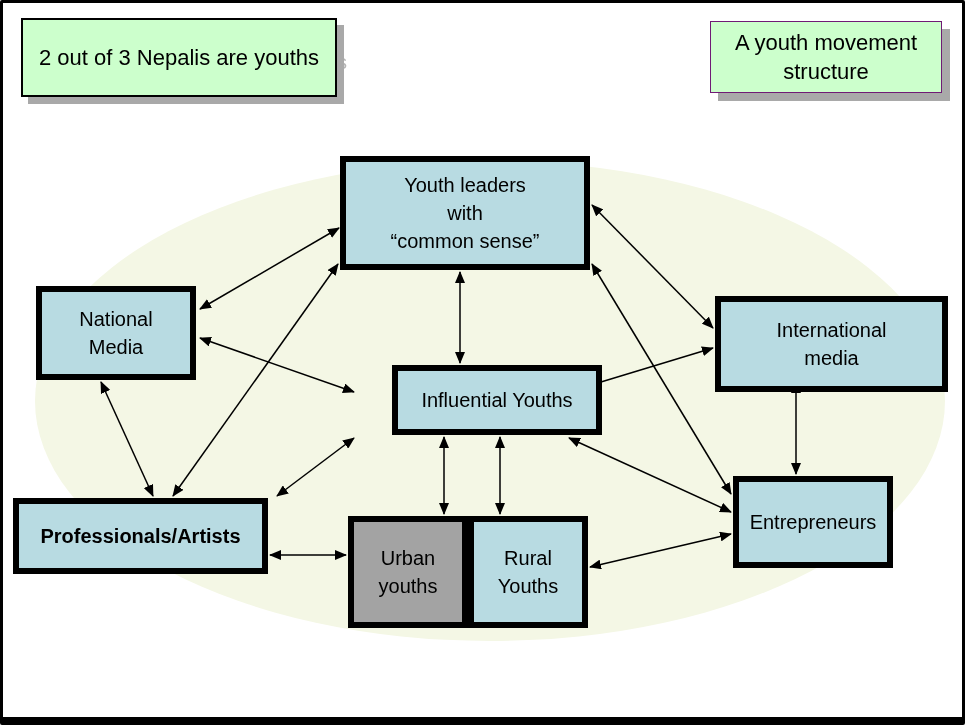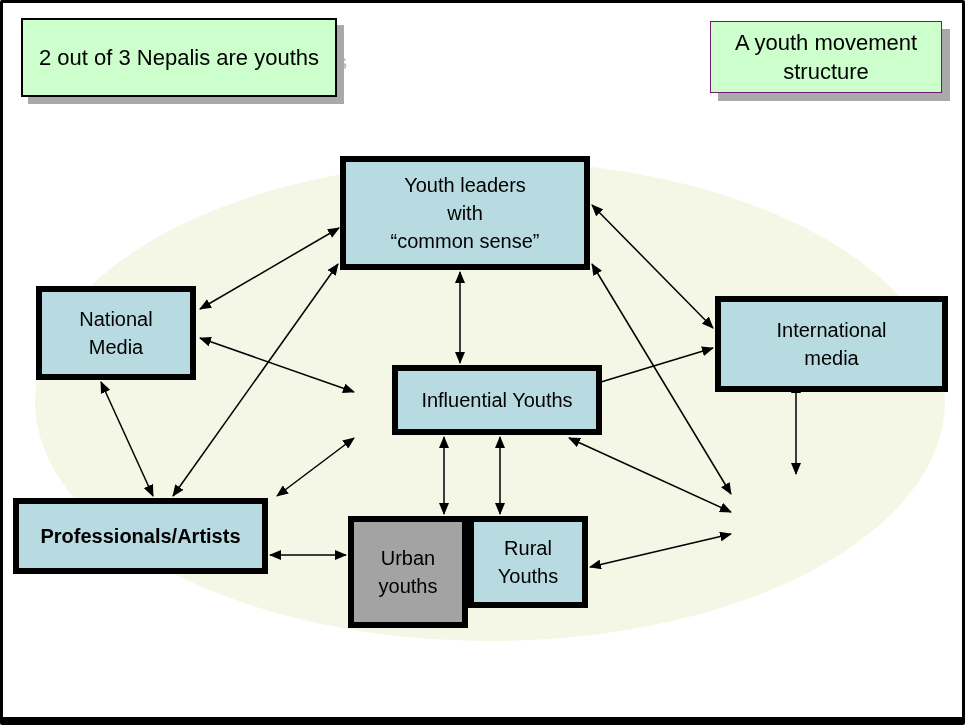--- a/index.html
+++ b/index.html
@@ -121,18 +121,21 @@
   <div class="node" style="left: 353px; top: 362px; width: 210px; height: 70px; background: rgb(184, 219, 226); border-color: rgb(0, 0, 0); margin-left: 36px;">
     <span>Influential Youths</span>
   </div>
   <div class="node" style="left: 10px; top: 495px; width: 255px; height: 76px; background: rgb(184, 219, 226); border-color: rgb(0, 0, 0); font-weight: bold;">
     <span>Professionals/Artists</span>
   </div>
   <div class="node" style="left: 345px; top: 513px; width: 120px; height: 112px; background: #a3a3a3; border-color: rgb(0, 0, 0);">
     <span>Urban
 youths</span>
   </div>
-  <div class="node" style="left: 465px; top: 513px; width: 120px; height: 92px; background: rgb(184, 219, 226); border-color: rgb(0, 0, 0);">
+  <div class="node" style="left: 465px; top: 513px; width: 120px; height: 112px; background: rgb(184, 219, 226); border-color: rgb(0, 0, 0);">
     <span>Rural
 Youths</span>
+  </div>
+  <div class="node" style="left: 730px; top: 473px; width: 160px; height: 92px; background: rgb(184, 219, 226); border-color: rgb(0, 0, 0);">
+    <span>Entrepreneurs</span>
   </div>
 
 </div>
 
 </body></html>

